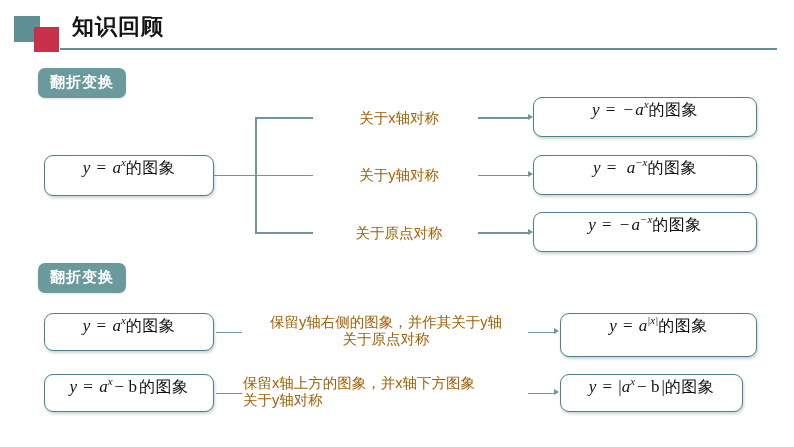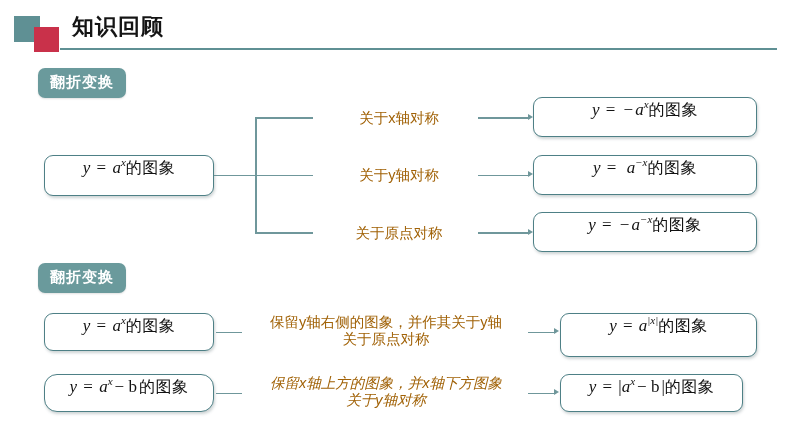--- a/index.html
+++ b/index.html
@@ -185,30 +185,30 @@
   <div class="arrow" style="left:554px;top:328px;"></div>
 
   <div class="fbox" style="left:560px;top:313px;width:197px;height:44px;">
     <span class="fx">
       <span>y</span>
       <span class="op">=</span>
       <span>a</span><sup>|x|</sup><span class="cn">的图象</span>
     </span>
   </div>
 
-  <div class="fbox" style="left:44px;top:374px;width:170px;height:38px;border-radius:13px;">
+  <div class="fbox" style="left:44px;top:374px;width:170px;height:38px;">
     <span class="fx">
       <span>y</span>
       <span class="op">=</span>
       <span>a</span><sup>x</sup><span class="op">− b</span><span class="cn">的图象</span>
     </span>
   </div>
   <div class="ln h" style="left:216px;top:392.5px;width:26px;"></div>
 
-  <div class="caption two" style="left:243px;top:375px;width:286px;text-align:center;font-style:italic;">
+  <div class="caption two" style="left:243px;top:375px;width:286px;text-align:left;">
     <div>保留x轴上方的图象，并x轴下方图象</div>
     <div>关于y轴对称</div>
   </div>
 
   <div class="ln h" style="left:528px;top:392.5px;width:28px;"></div>
   <div class="arrow" style="left:554px;top:389px;"></div>
 
   <div class="fbox" style="left:560px;top:374px;width:183px;height:38px;">
     <span class="fx">
       <span>y</span>

